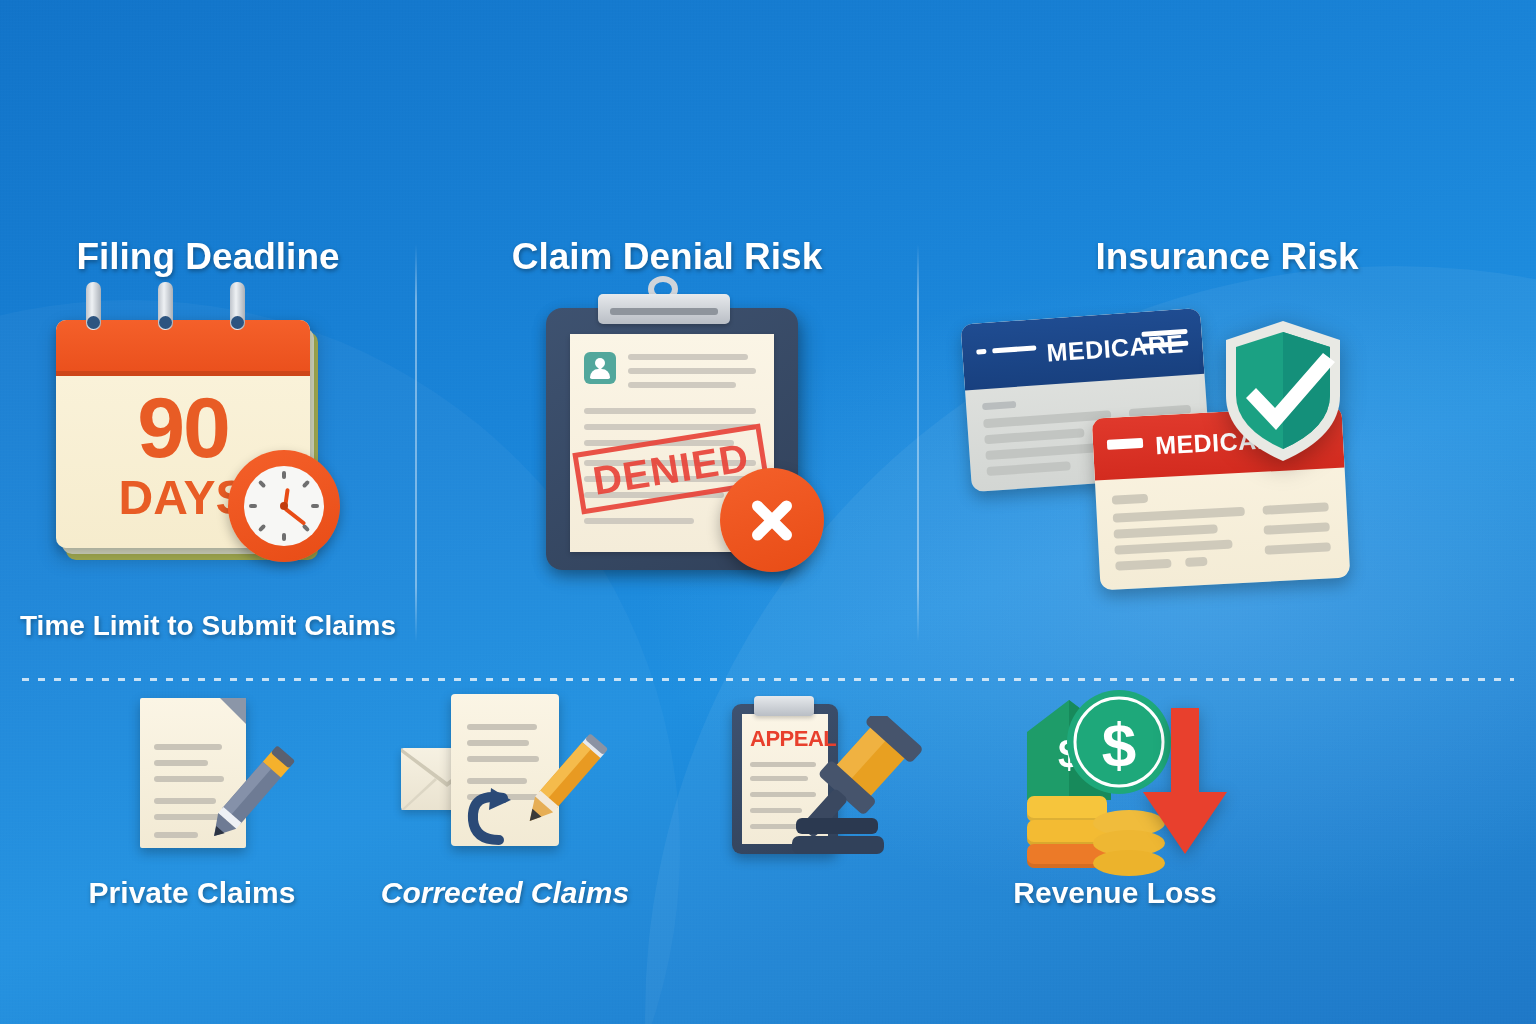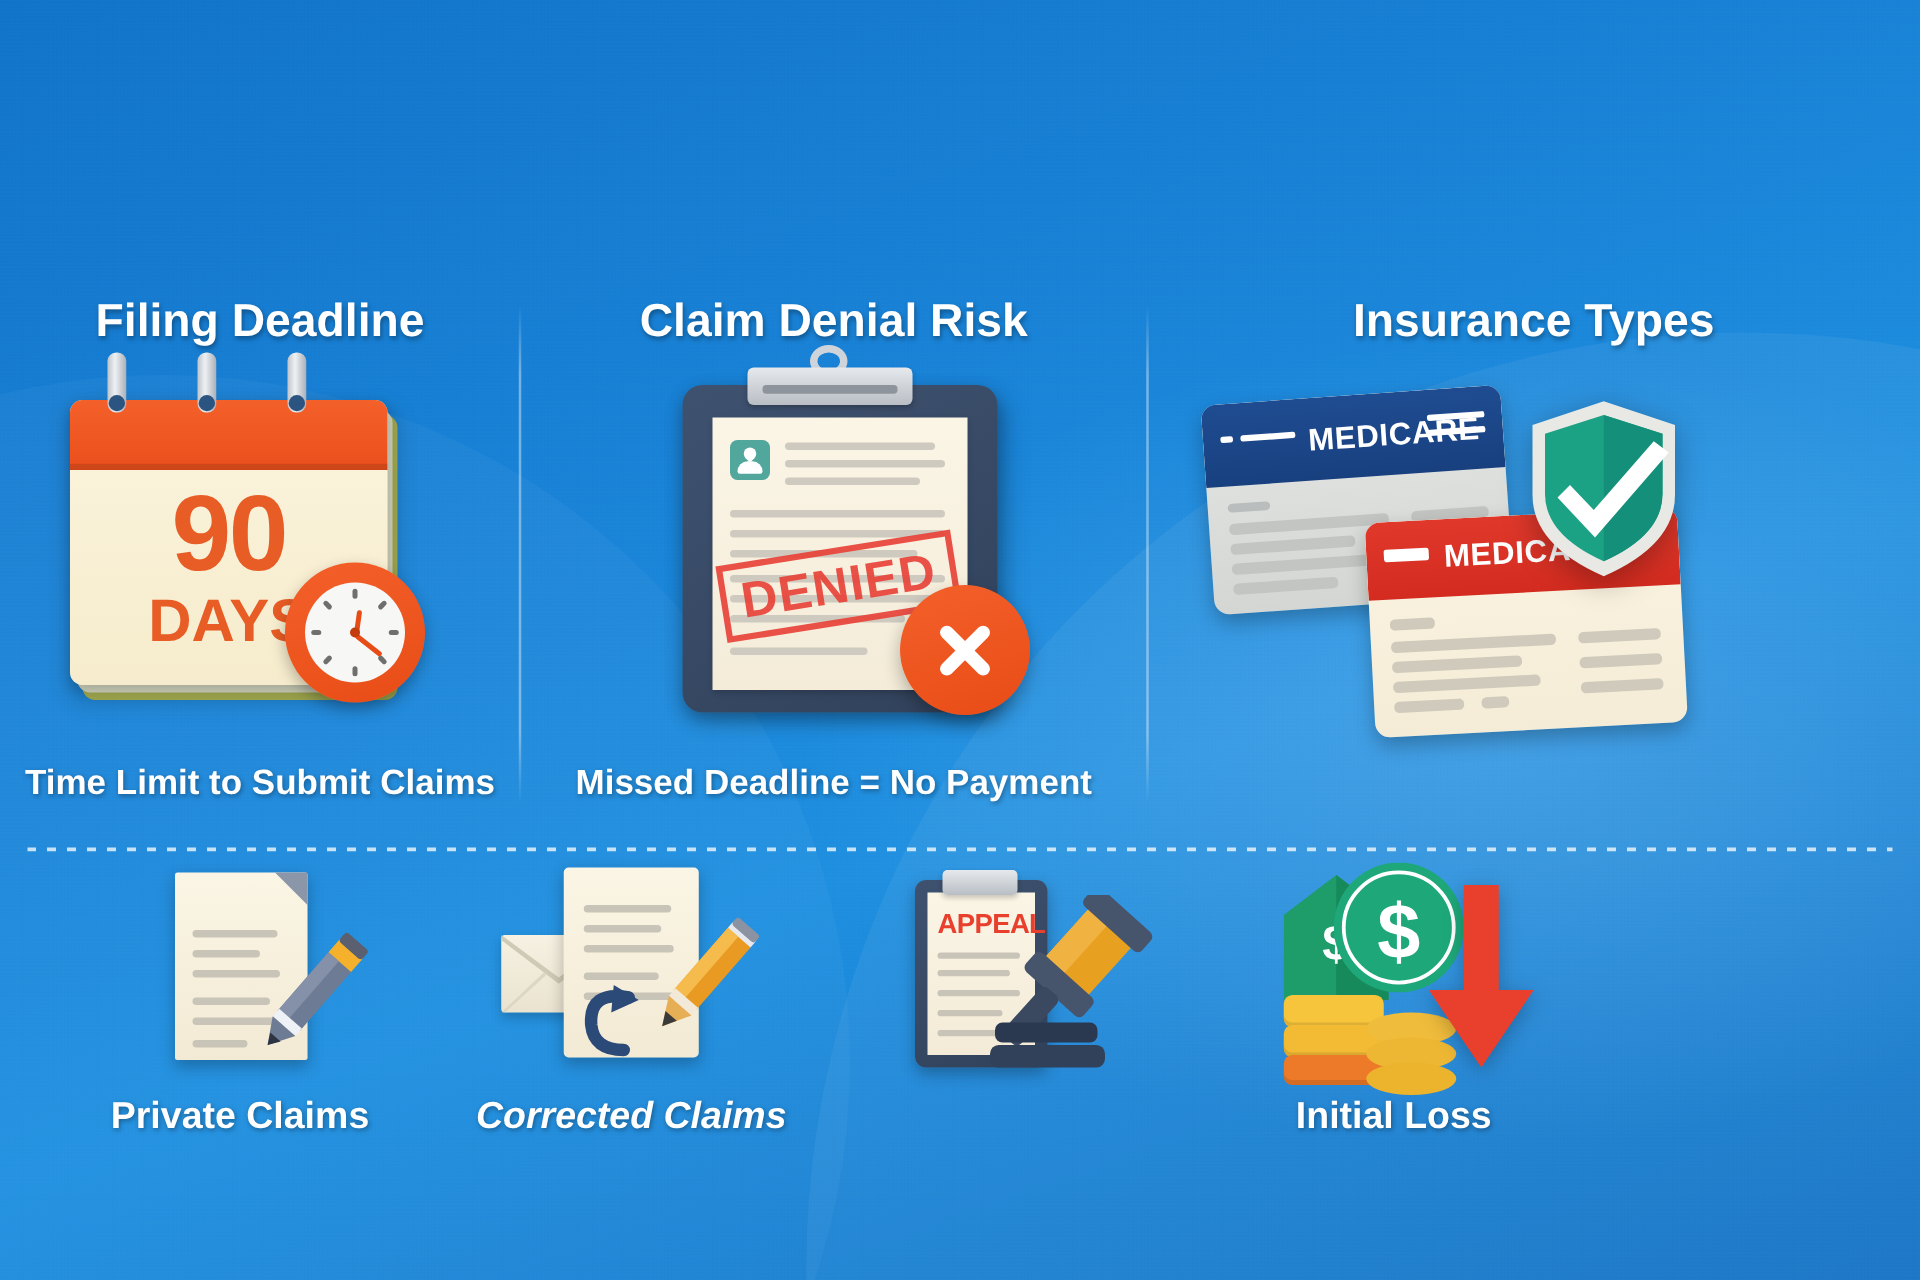--- a/index.html
+++ b/index.html
@@ -406,25 +406,24 @@
               <div class="cb-line" style="left:14px; top:158px; width:140px;"></div>
               <div class="cb-line" style="left:14px; top:184px; width:110px;"></div>
               <div class="denied-stamp">DENIED</div>
             </div>
           </div>
           <div class="cb-ring"></div>
           <div class="cb-clip"></div>
           <div class="x-circle"></div>
         </div>
       </div>
-      <div class="col-caption">Missed Deadline = No Payment</div>
     </div>
 
     <div class="col col-2">
-      <div class="col-title">Insurance Types</div>
+      <div class="col-title">Insurance Risk</div>
       <div class="col-art">
         <div class="cards-wrap">
 
           <div class="ins-card card-medicare">
             <div class="band"></div>
             <div class="card-dash" style="top:26px; width:10px;"></div>
             <div class="card-dash" style="left:30px; top:26px; width:44px;"></div>
             <div class="card-dash" style="right:14px; top:20px; left:auto; width:46px;"></div>
             <div class="card-dash" style="right:14px; top:32px; left:auto; width:46px;"></div>
             <div class="card-label" style="right:auto; left:84px; top:20px;">MEDICARE</div>
@@ -572,18 +571,18 @@
         <div class="coin-stack" style="left:52px; top:106px; width:80px; height:26px; background:#f6c53c; box-shadow:inset 0 -4px 0 rgba(0,0,0,.10);"></div>
         <div class="coin-stack" style="left:52px; top:130px; width:80px; height:26px; background:#f3bb33; box-shadow:inset 0 -4px 0 rgba(0,0,0,.10);"></div>
         <div class="coin-stack" style="left:52px; top:154px; width:80px; height:24px; background:#ec7a28; box-shadow:inset 0 -4px 0 rgba(0,0,0,.10);"></div>
         <div class="coin-stack" style="left:118px; top:120px; width:72px; height:26px; border-radius:36px/13px; background:#f0bc3c;"></div>
         <div class="coin-stack" style="left:118px; top:140px; width:72px; height:26px; border-radius:36px/13px; background:#eeb733;"></div>
         <div class="coin-stack" style="left:118px; top:160px; width:72px; height:26px; border-radius:36px/13px; background:#ecb32c;"></div>
         <svg class="red-arrow" style="left:168px; top:18px; width:84px; height:146px;" viewBox="0 0 84 146">
           <path d="M28 0 L56 0 L56 84 L84 84 L42 146 L0 84 L28 84 Z" fill="#e8402d"></path>
         </svg>
       </div>
-      <div class="bitem-label">Initial Loss</div>
+      <div class="bitem-label">Revenue Loss</div>
     </div>
 
   </div>
 
 </div>
 
 </body></html>

